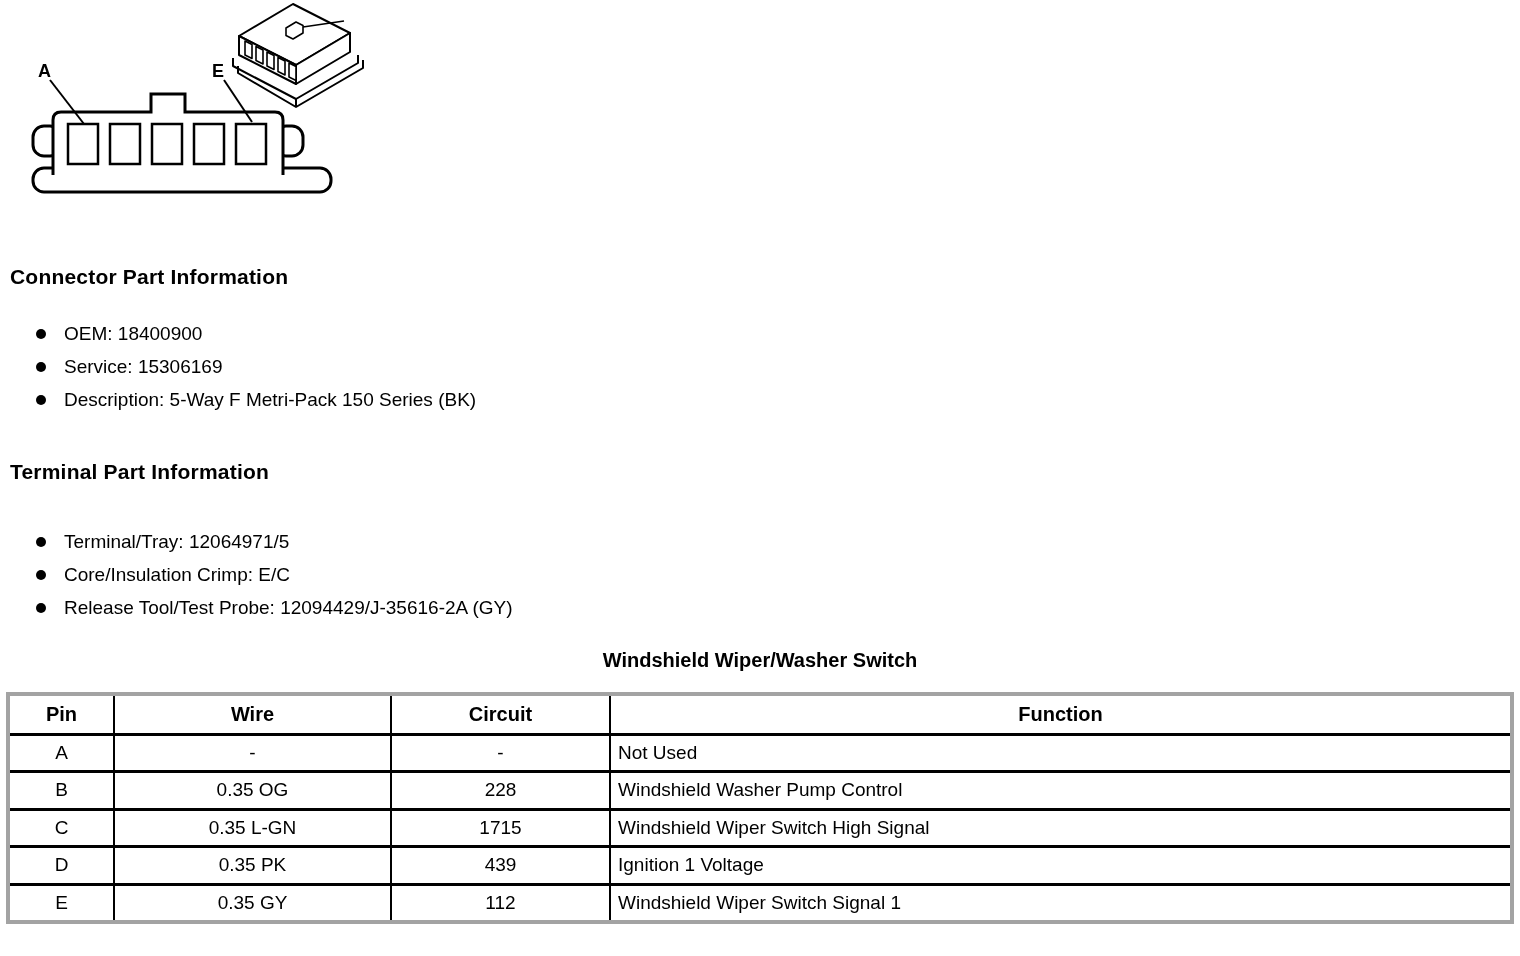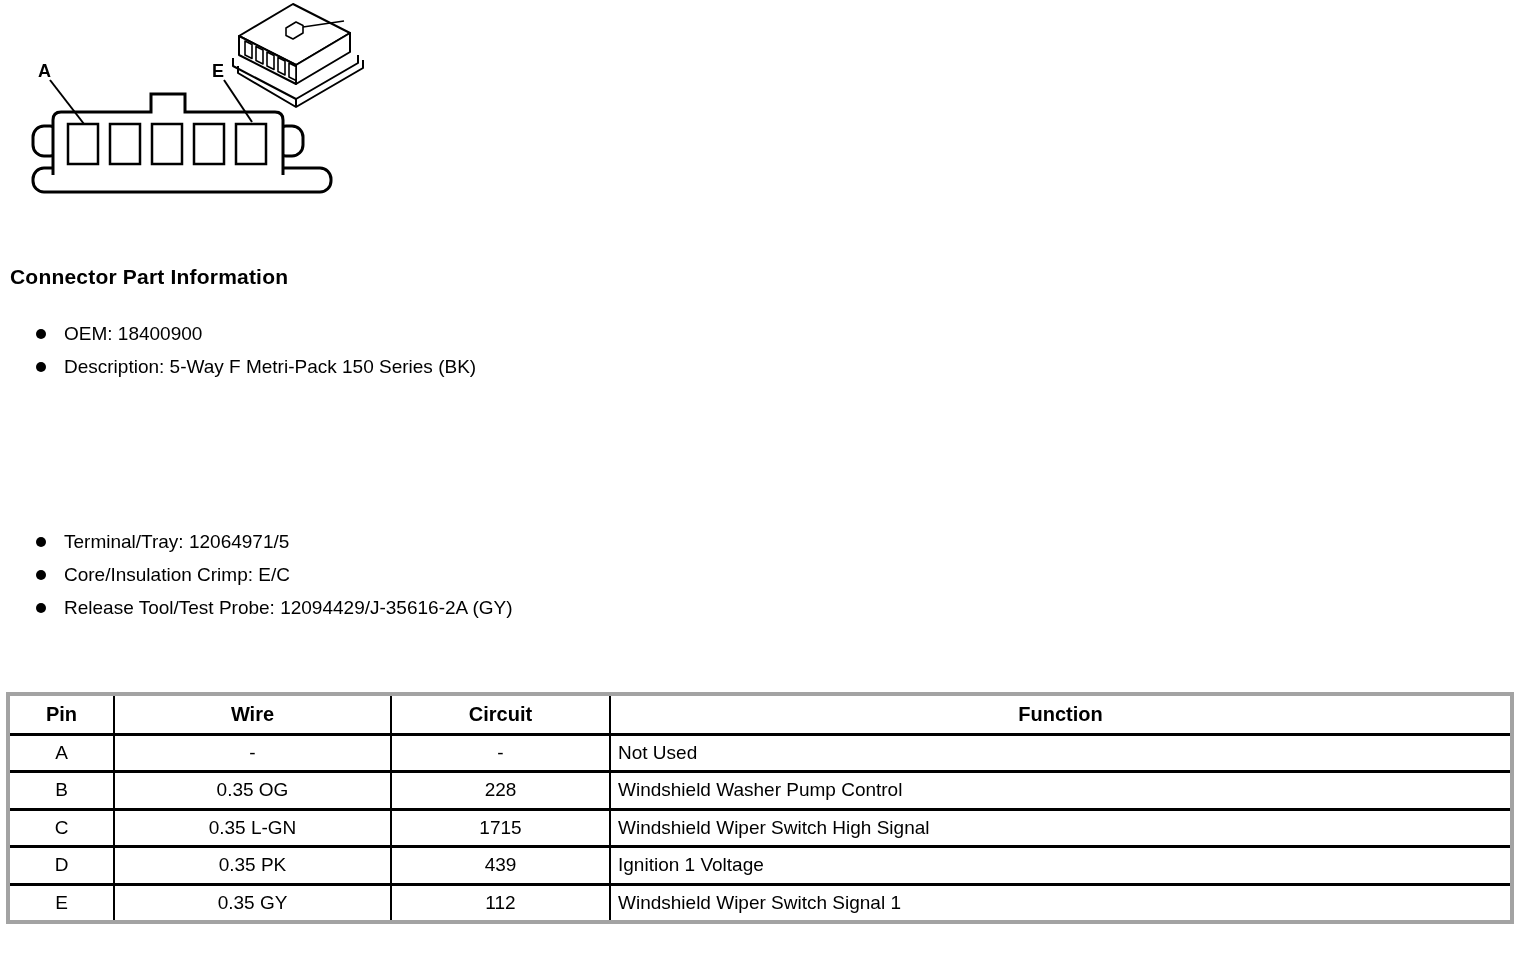--- a/index.html
+++ b/index.html
@@ -165,30 +165,33 @@
         <text x="38" y="77" font-size="18" font-weight="bold" font-family="Liberation Sans, sans-serif">A</text>
         <text x="212" y="77" font-size="18" font-weight="bold" font-family="Liberation Sans, sans-serif">E</text>
       </g>
     </svg>
   </div>
 
   <div class="section-heading heading-connector">Connector Part Information</div>
 
   <ul class="bullet-list list-connector">
     <li><span>OEM: 18400900</span></li>
+    <li><span>Service: 15306169</span></li>
     <li><span>Description: 5-Way F Metri-Pack 150 Series (BK)</span></li>
   </ul>
 
+  <div class="section-heading heading-terminal">Terminal Part Information</div>
 
   <ul class="bullet-list list-terminal">
     <li><span>Terminal/Tray: 12064971/5</span></li>
     <li><span>Core/Insulation Crimp: E/C</span></li>
     <li><span>Release Tool/Test Probe: 12094429/J-35616-2A (GY)</span></li>
   </ul>
 
+  <div class="table-title">Windshield Wiper/Washer Switch</div>
 
   <table class="pin-table">
     <colgroup>
       <col class="col-pin">
         <col class="col-wire">
         <col class="col-circuit">
         <col class="col-function">
     </colgroup>
     <thead>
       <tr>

